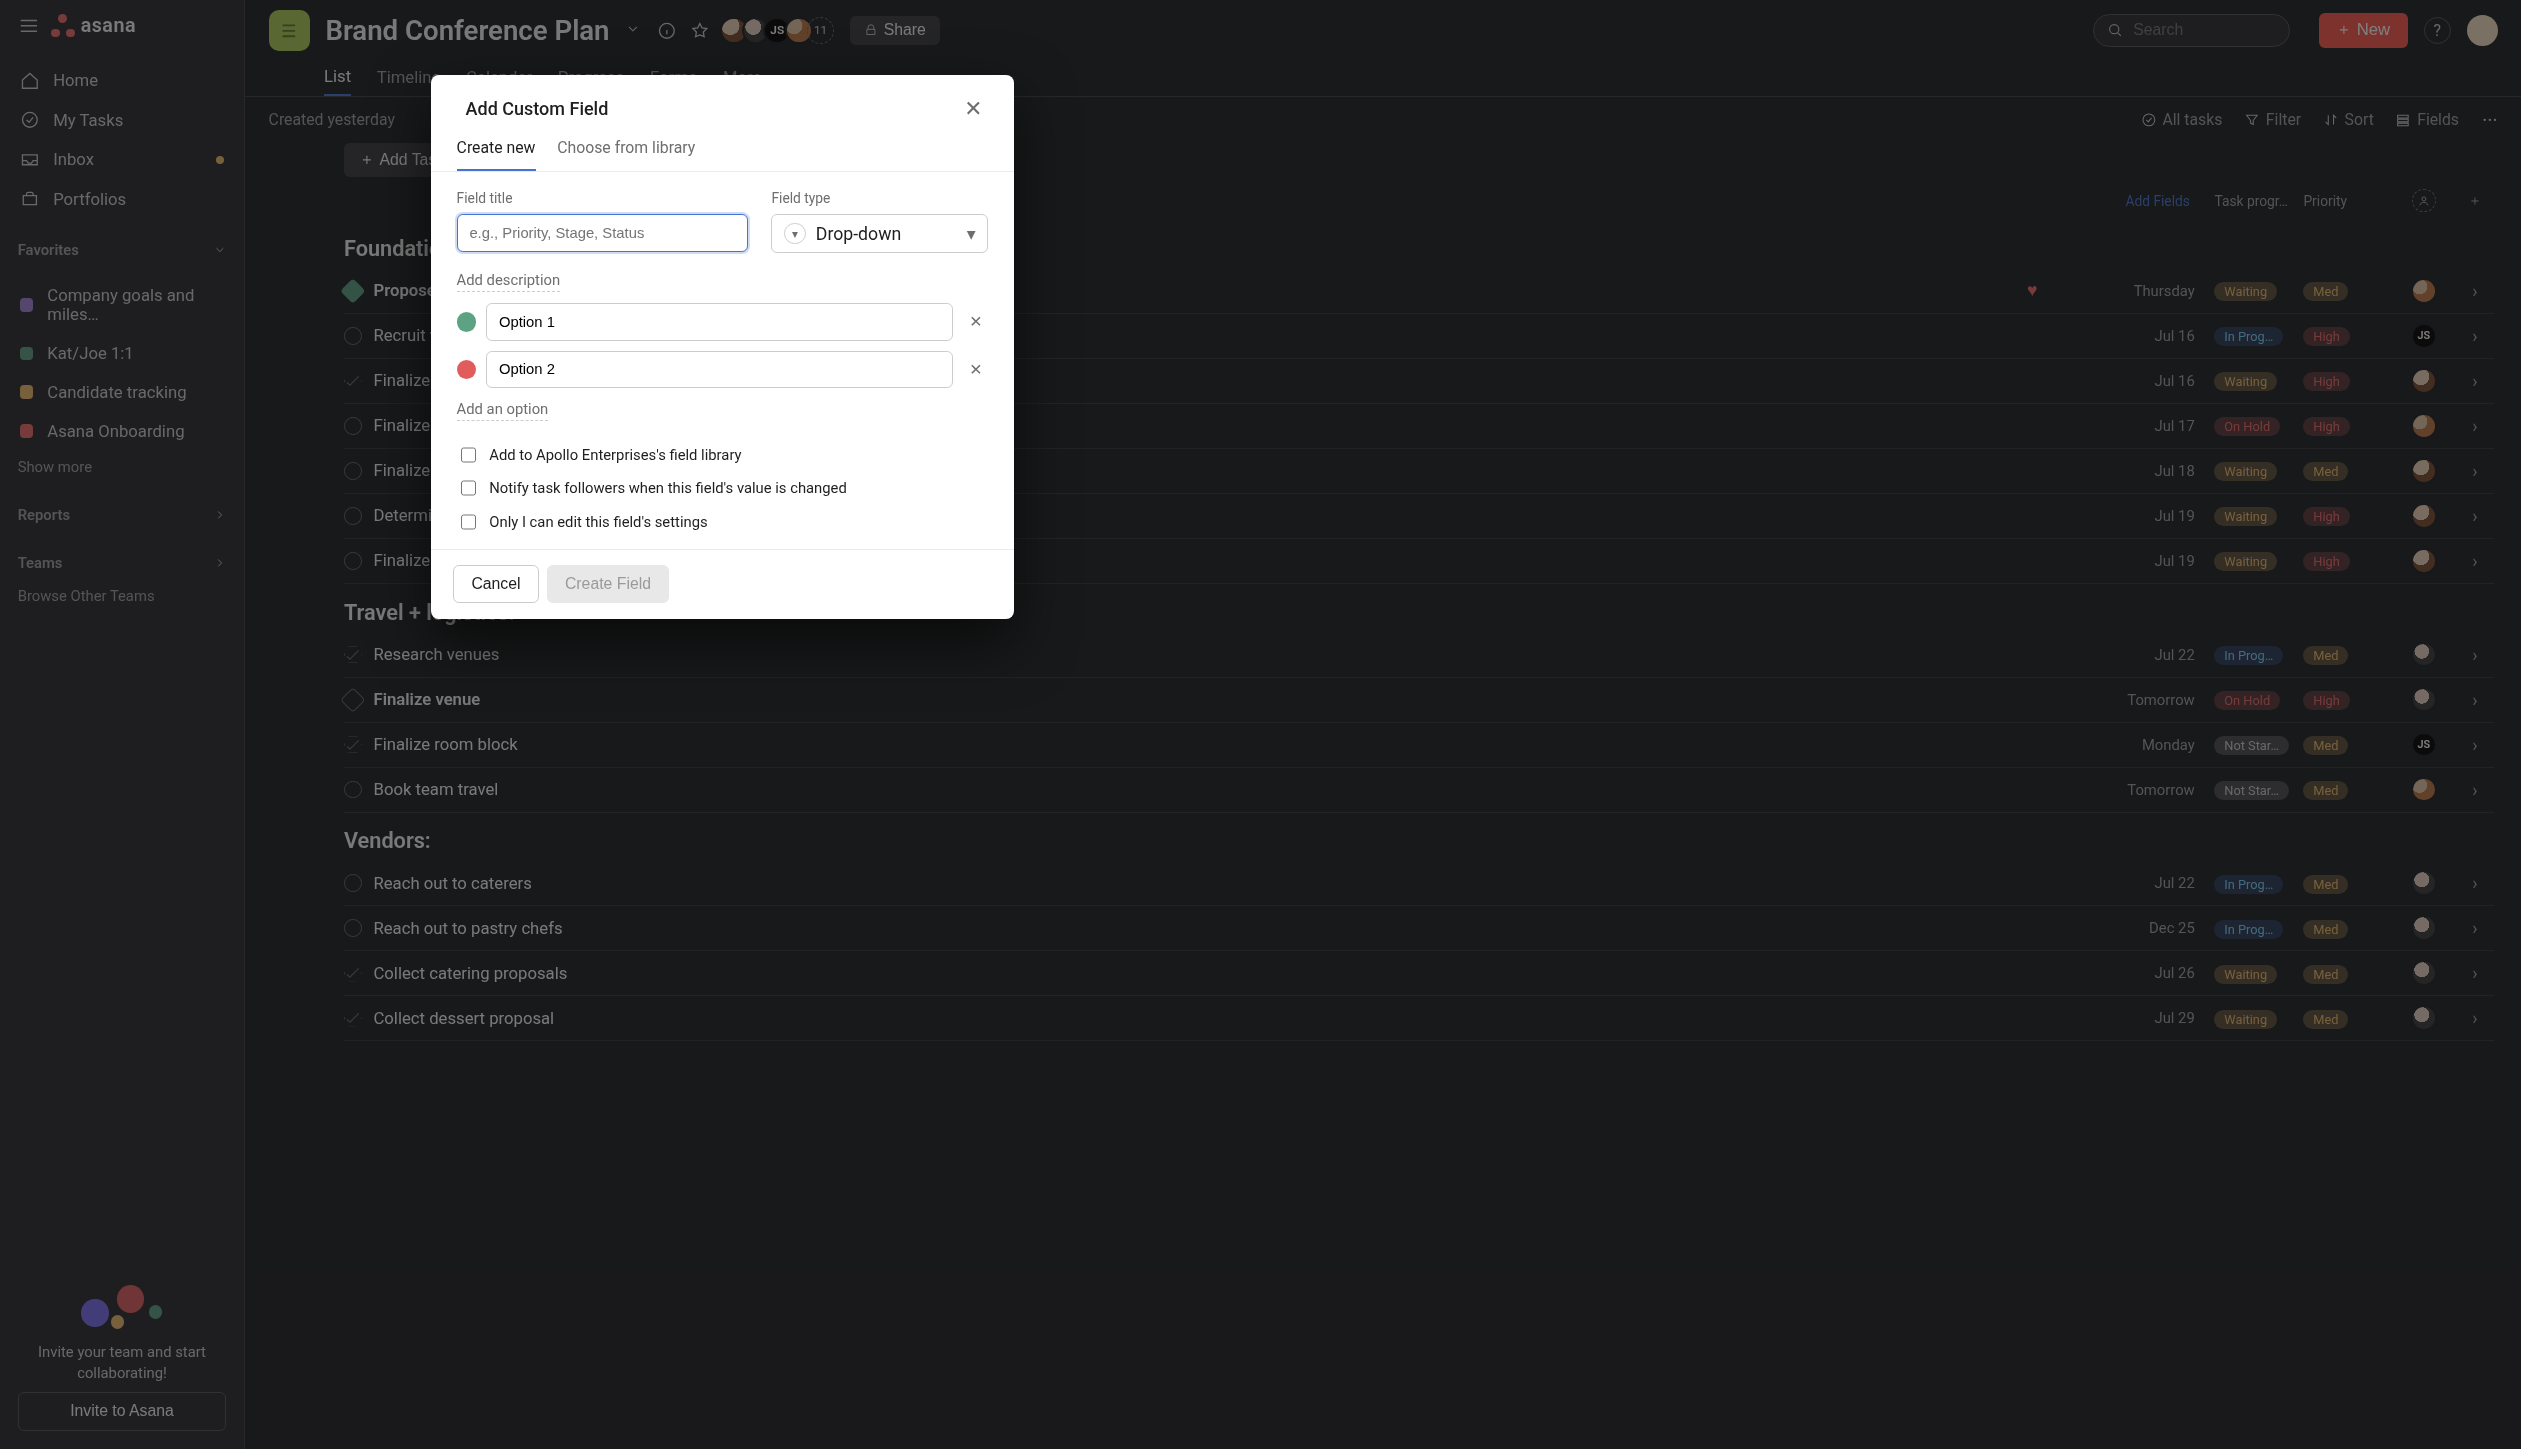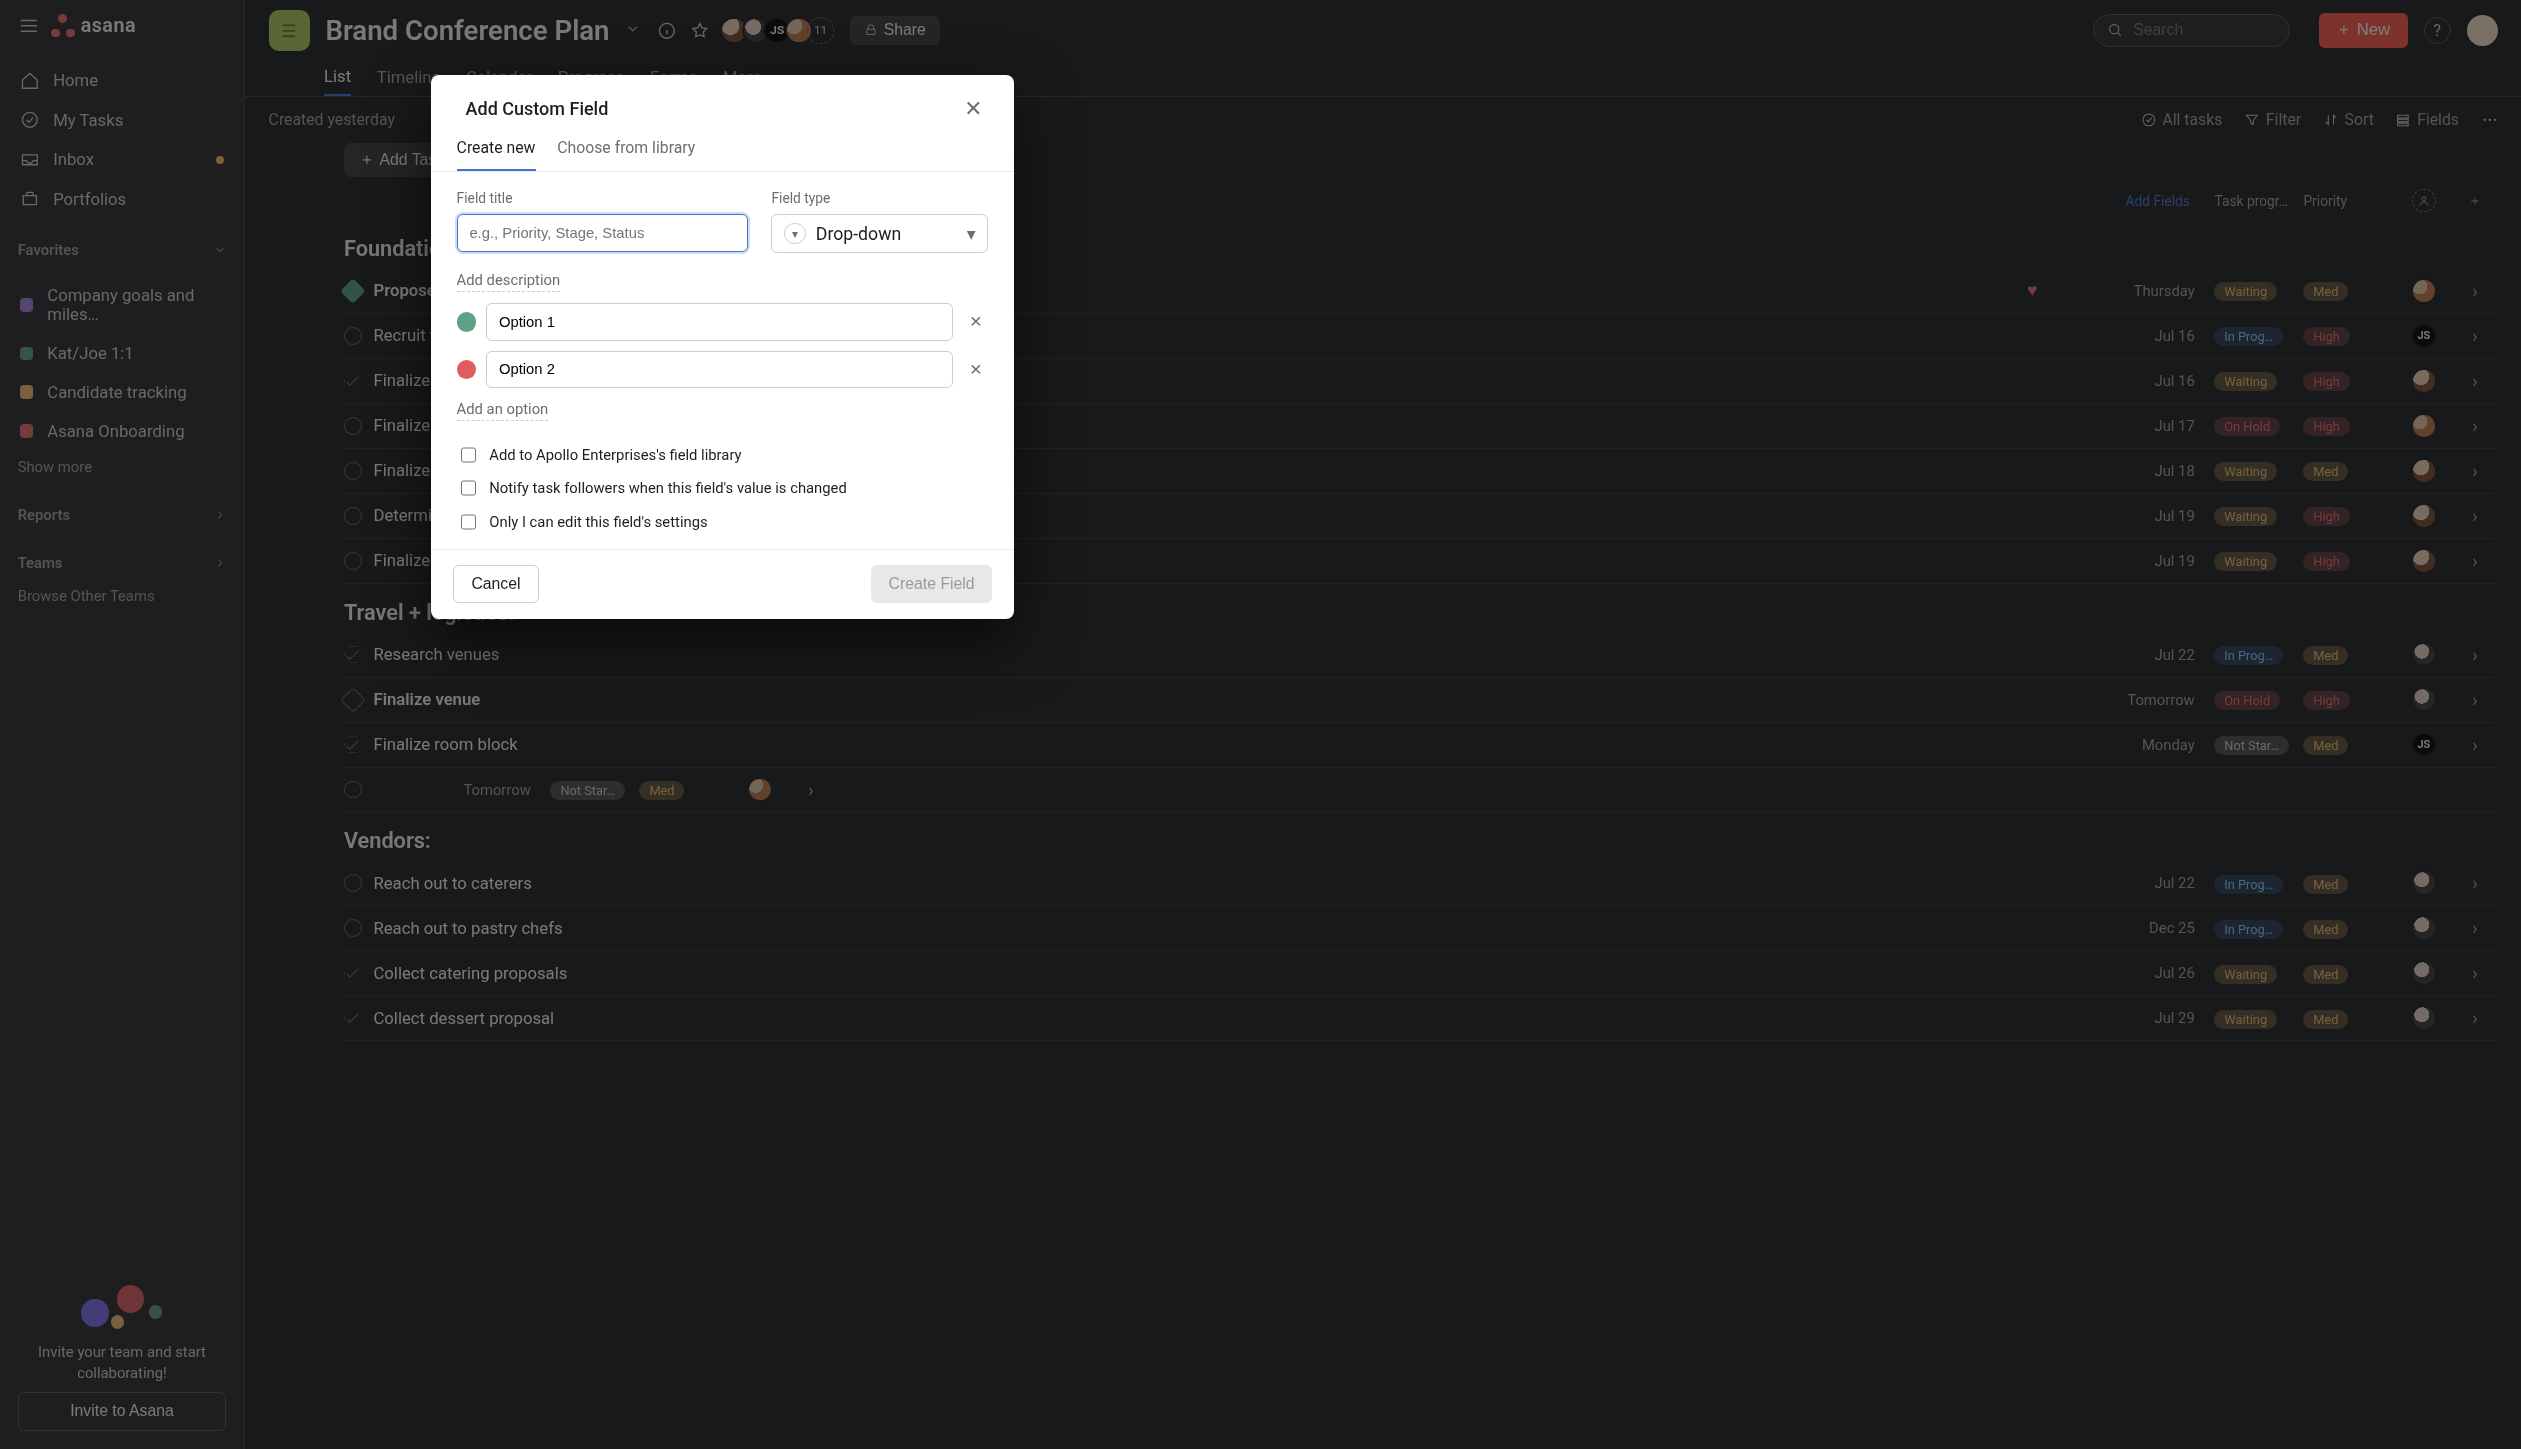--- a/index.html
+++ b/index.html
@@ -289,21 +289,21 @@
   .modal .opt-swatch { width:19.7px; height:19.7px; border-radius:50%; cursor:pointer; }
   .modal .opt-row input { flex:1; }
   .modal .opt-remove { color:#6d6e6f; cursor:pointer; font-size:15.8px; background:none; border:none; }
 
   .modal .check-row { display:flex; align-items:center; gap:9.9px; margin:11.8px 0; font-size:14.8px; color:#1e1f21; }
   .modal .check-row input { width:15.8px; height:15.8px; }
 
   .modal .m-footer {
     border-top:1px solid #edeae9;
     padding:15.8px 21.7px;
-    display:flex; justify-content:space-between; gap:8px;
+    display:flex; justify-content:flex-start; gap:8px;
   }
   .modal .btn {
     padding:8.9px 17.7px; border-radius:5.9px; font-size:15.8px; cursor:pointer;
   }
   .modal .btn-secondary { background:#fff; border:1px solid #cfcbca; color:#1e1f21; }
   .modal .btn-primary   { background:#e8e8e8; border:none; color:#9b9a9b; cursor:not-allowed; }
 
   
   .ic { stroke:#cfcecb; stroke-width:1.6; fill:none; }
 </style>
@@ -647,20 +647,21 @@
           <span class="date">Monday</span>
           <span class="prog"><span class="pill p-notstart">Not Star…</span></span>
           <span class="prio"><span class="pill p-med">Med</span></span>
           <span class="asg">
             <span class="row-av av-orange">JS</span>
           </span>
           <span class="more">›</span>
         </div>
         <div class="row">
           <span class="check"></span>
+          <span class="name">Book team travel</span>
           <span class="date">Tomorrow</span>
           <span class="prog"><span class="pill p-notstart">Not Star…</span></span>
           <span class="prio"><span class="pill p-med">Med</span></span>
           <span class="asg">
             <span class="row-av av-image1"></span>
           </span>
           <span class="more">›</span>
         </div>
         <div class="section-title">Vendors:</div>
         <div class="row">

